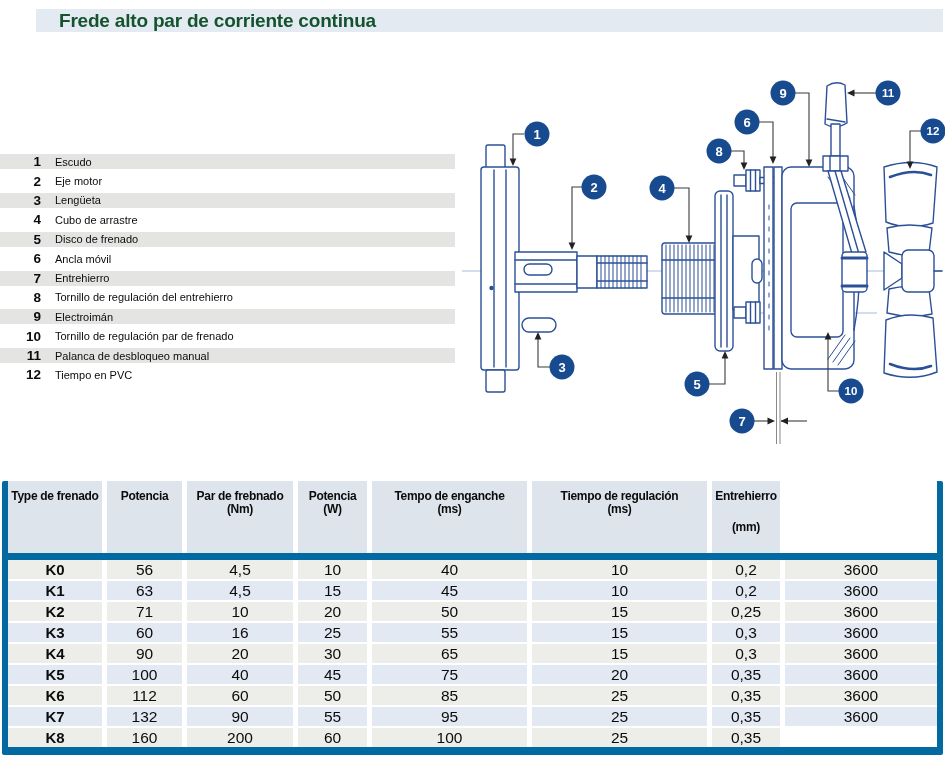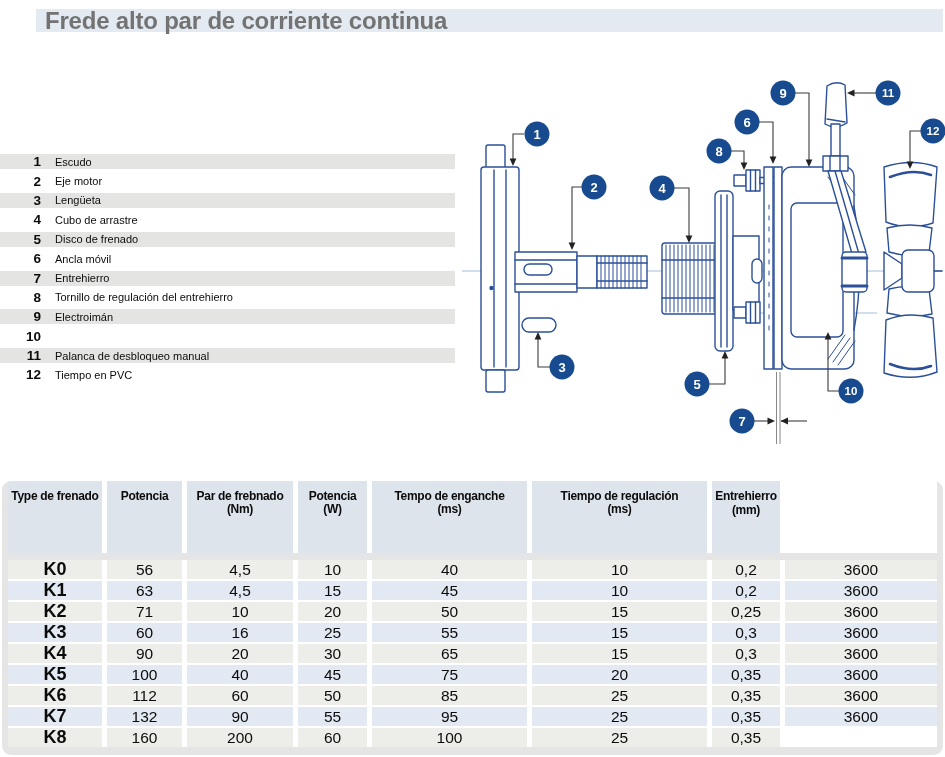--- a/index.html
+++ b/index.html
@@ -8,63 +8,63 @@
     background:#ffffff; overflow:hidden;
     font-family:"Liberation Sans", sans-serif; color:#0b0b0b;
   }
 
   
   .title-bar {
     position:absolute; left:36px; top:9px; width:907px; height:23px;
     background:#e4eaf2; display:flex; align-items:center;
   }
   .title-text {
-    font-size:24px; font-weight:bold; letter-spacing:-0.2px;
-    padding-left:9px; color:#737373; white-space:nowrap;
+    font-size:19px; font-weight:bold; letter-spacing:-0.2px;
+    padding-left:23px; color:#14532d; white-space:nowrap;
   }
 
   
   .parts-list { position:absolute; left:0; top:152px; width:455px; }
   .pl-row { height:19.4px; display:flex; align-items:center; }
   .pl-band { height:15px; width:100%; display:flex; align-items:center; }
   .pl-row.striped .pl-band { background:#e4e4e2; }
   .pl-num { width:41px; text-align:right; font-weight:bold; font-size:13.5px; flex:0 0 41px; }
   .pl-label { margin-left:14px; font-size:11px; white-space:nowrap; }
 
   
   .diagram { position:absolute; left:455px; top:55px; width:490px; height:402px; overflow:visible; }
   .callout-text { fill:#ffffff; font-family:"Liberation Sans",sans-serif; font-weight:bold; }
 
   
   .spec-table {
     position:absolute; left:2px; top:481px; width:941px; height:274px;
-    background:#e5e5e5; border-radius:9px; overflow:hidden;
+    background:#0369a1; border-radius:2px; overflow:hidden;
   }
   .cols {
     display:grid;
     grid-template-columns:94px 75px 106px 69px 155px 175px 68px 152px;
     column-gap:5px;
   }
   .thead { margin:0 6px; background:#ffffff; height:72px; }
   .th {
     background:#dde4ec; display:flex; flex-direction:column; align-items:center;
     font-weight:bold; font-size:12px; letter-spacing:-0.3px; line-height:13px;
   }
   .th .name { margin-top:9px; text-align:center; white-space:nowrap; }
   .th .unit { }
-  .th.tight .unit { margin-top:1px; }
+  .th.tight .unit { margin-top:18px; }
   .tbody { margin:7px 6px 0; background:#ffffff; }
   .trow { margin-bottom:2px; }
   .td {
     height:19px; display:flex; align-items:center; justify-content:center;
     font-size:15.5px;
   }
   .trow.g .td { background:#ededea; }
   .trow.b .td { background:#e2e9f2; }
-  .td.k { font-weight:bold; font-size:18px; }
+  .td.k { font-weight:bold; font-size:15px; }
 </style>
 </head>
 <body>
 
 <div class="title-bar">
   <div class="title-text">Frede alto par de corriente continua</div>
 </div>
 
 <div class="parts-list">
   <div class="pl-row striped">
@@ -117,20 +117,21 @@
     </div>
   <div class="pl-row striped">
       <div class="pl-band">
         <span class="pl-num">9</span>
         <span class="pl-label">Electroimán</span>
       </div>
     </div>
   <div class="pl-row">
       <div class="pl-band">
         <span class="pl-num">10</span>
+        <span class="pl-label">Tornillo de regulación par de frenado</span>
       </div>
     </div>
   <div class="pl-row striped">
       <div class="pl-band">
         <span class="pl-num">11</span>
         <span class="pl-label">Palanca de desbloqueo manual</span>
       </div>
     </div>
   <div class="pl-row">
       <div class="pl-band">

